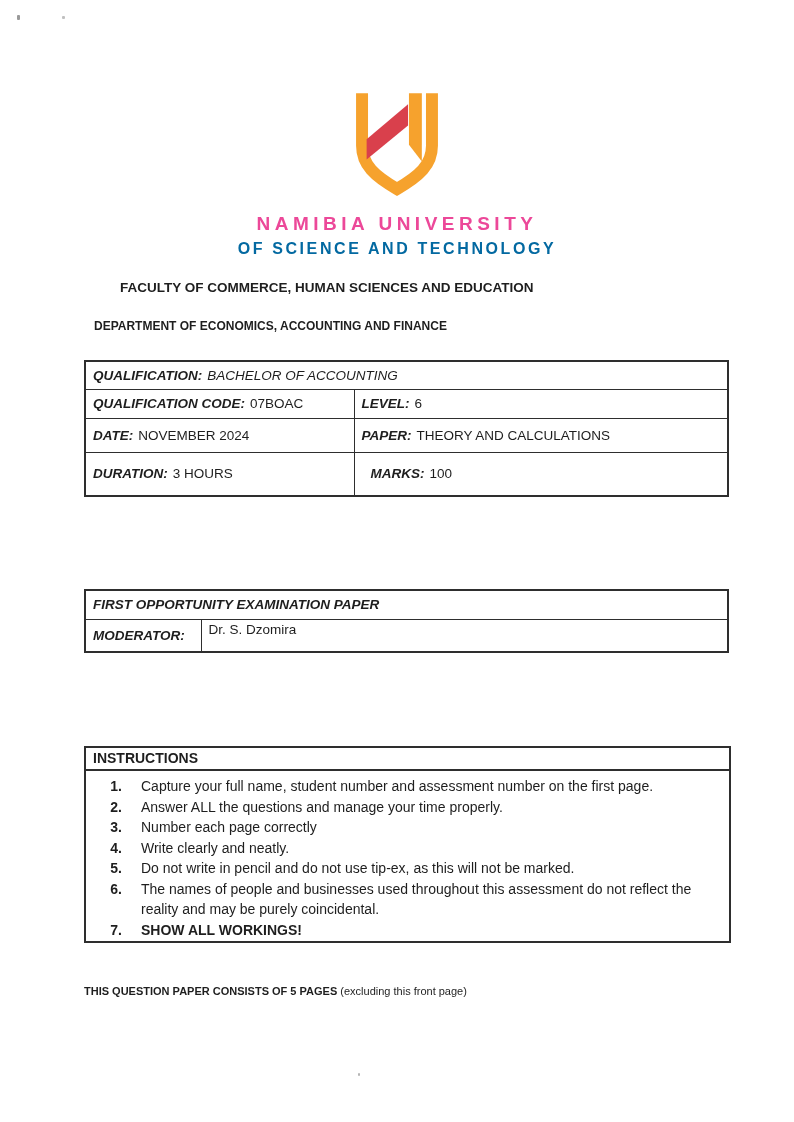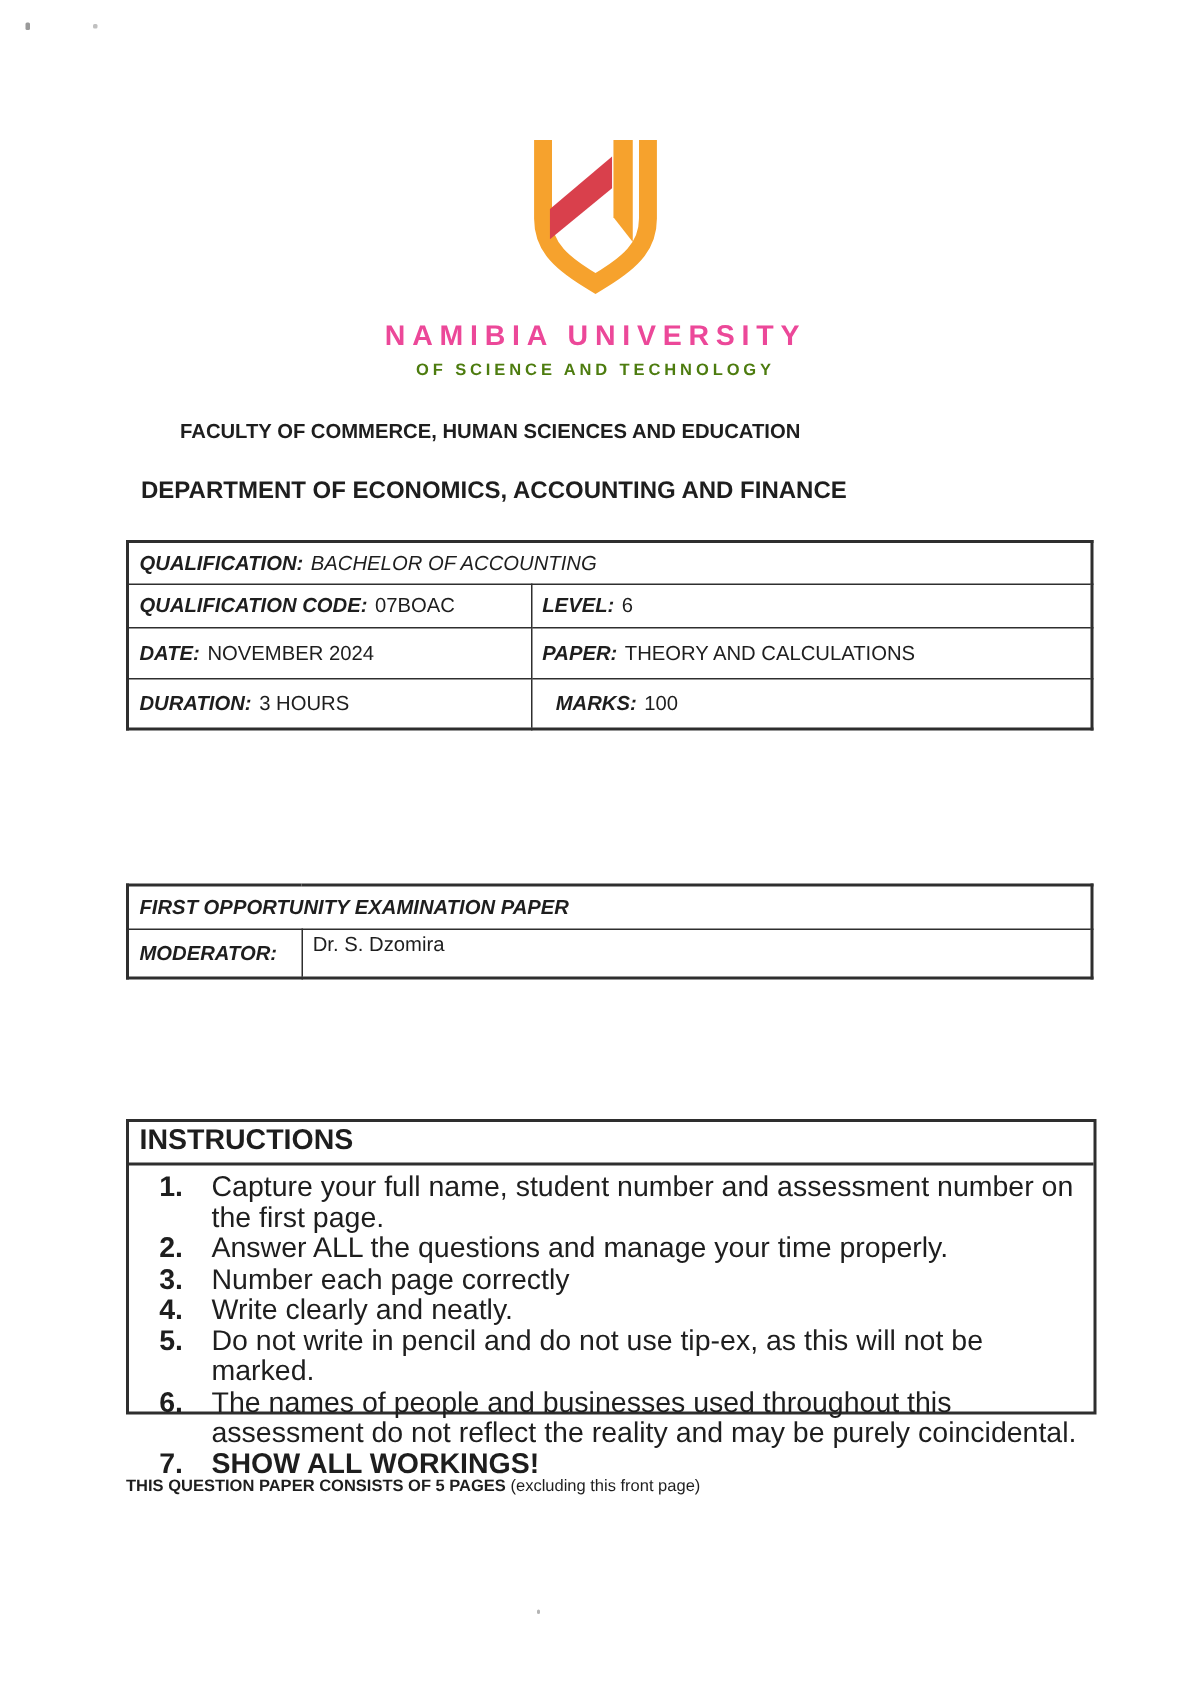--- a/index.html
+++ b/index.html
@@ -29,35 +29,35 @@
   .wordmark {
     margin-top: 12px;
     font-size: 19px;
     font-weight: bold;
     letter-spacing: 4.5px;
     color: #ec4899;
     line-height: 1.1;
   }
   .wordmark-sub {
     margin-top: 5px;
-    font-size: 11px;
+    font-size: 16px;
     font-weight: 600;
     letter-spacing: 2.6px;
-    color: #4d7c0f;
+    color: #0369a1;
     line-height: 1.1;
   }
 
   
   .faculty-line {
     position: absolute; left: 92px; top: 280px;
     font-size: 13.5px; font-weight: bold; padding-left: 28px;
   }
   .dept-line {
     position: absolute; left: 94px; top: 319px;
-    font-size: 16px; font-weight: bold;
+    font-size: 12px; font-weight: bold;
   }
 
   
   table.doc-table {
     position: absolute;
     border-collapse: collapse;
     table-layout: fixed;
     background: #fff;
     font-size: 13.5px;
   }
@@ -74,21 +74,21 @@
   .course-table { left: 84px; top: 360px; width: 643px; }
   .exam-table   { left: 84px; top: 589px; width: 643px; }
 
   
   .instructions-box {
     position: absolute;
     left: 84px; top: 746px;
     width: 647px; height: 197px;
     border: 2px solid #2e2e2e;
     background: #fff;
-    font-size: 19px;
+    font-size: 14px;
   }
   .instructions-title {
     font-weight: bold;
     padding: 2px 7px 3px 7px;
     border-bottom: 2px solid #2e2e2e;
   }
   .instructions-list { padding: 5px 10px 0 12px; }
   .instr-item { display: flex; line-height: 20.5px; }
   .instr-num { width: 24px; text-align: right; font-weight: bold; flex-shrink: 0; }
   .instr-text { margin-left: 19px; flex: 1; }
@@ -144,21 +144,21 @@
       </td>
     </tr>
     <tr style="height:34px">
       <td>
         <span class="lbl">DATE:</span><span class="val">NOVEMBER 2024</span>
       </td>
       <td>
         <span class="lbl">PAPER:</span><span class="val">THEORY AND CALCULATIONS</span>
       </td>
     </tr>
-    <tr style="height:34px">
+    <tr style="height:44px">
       <td>
         <span class="lbl">DURATION:</span><span class="val">3 HOURS</span>
       </td>
       <td style="padding-left:16px">
         <span class="lbl">MARKS:</span><span class="val">100</span>
       </td>
     </tr>
   </tbody>
     </table>
 

